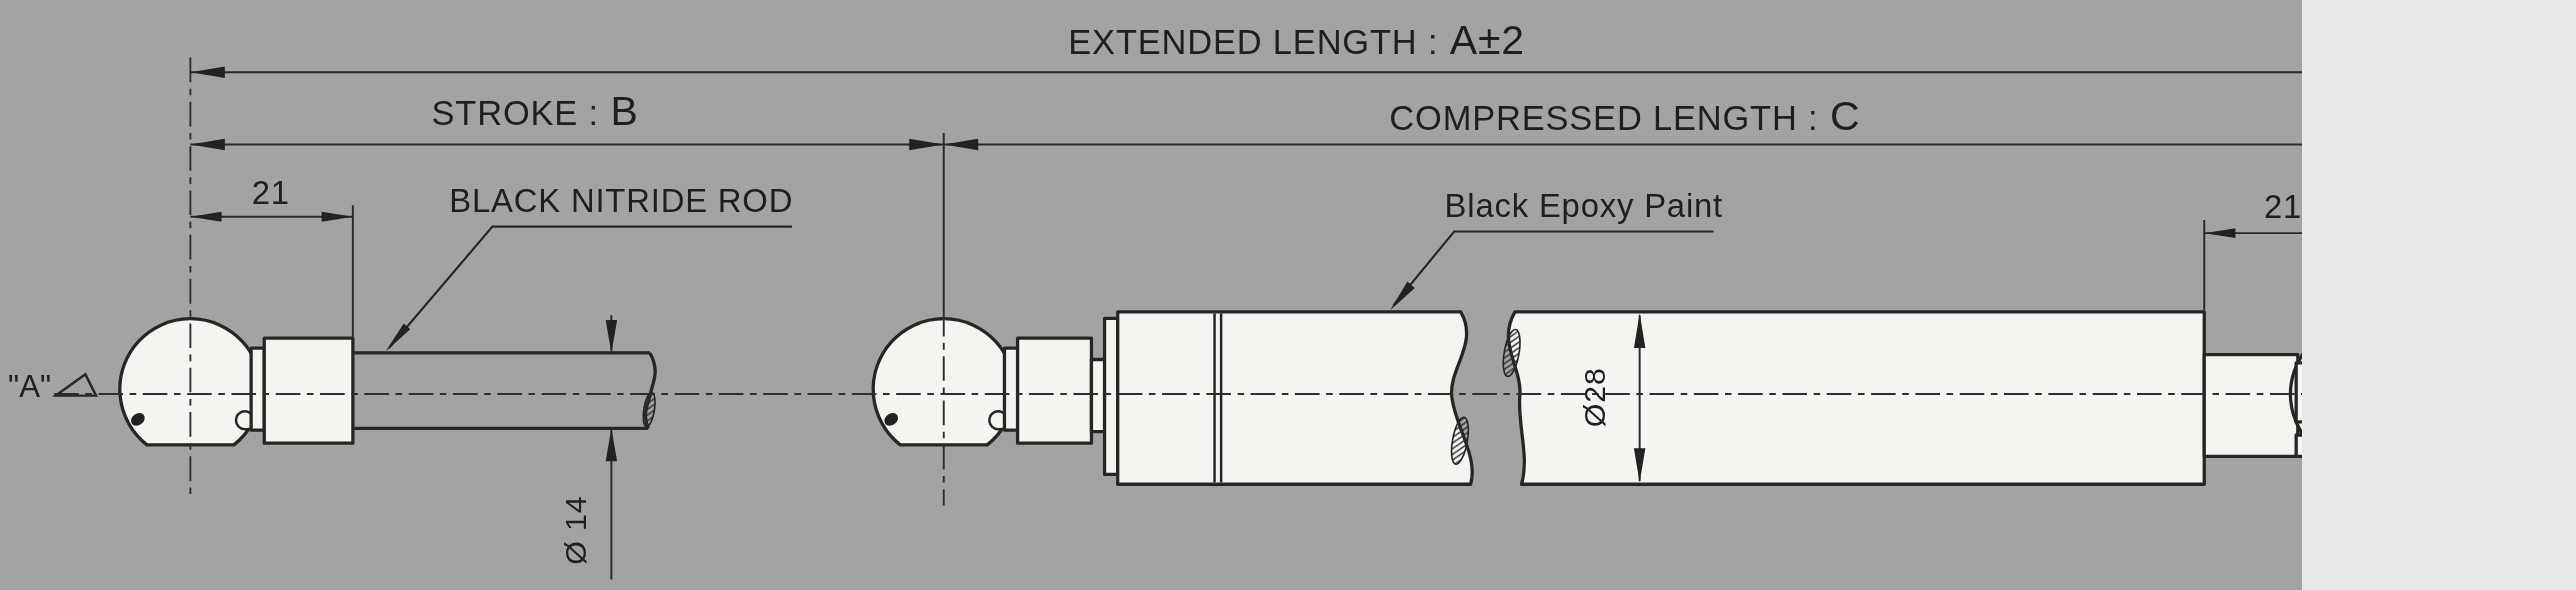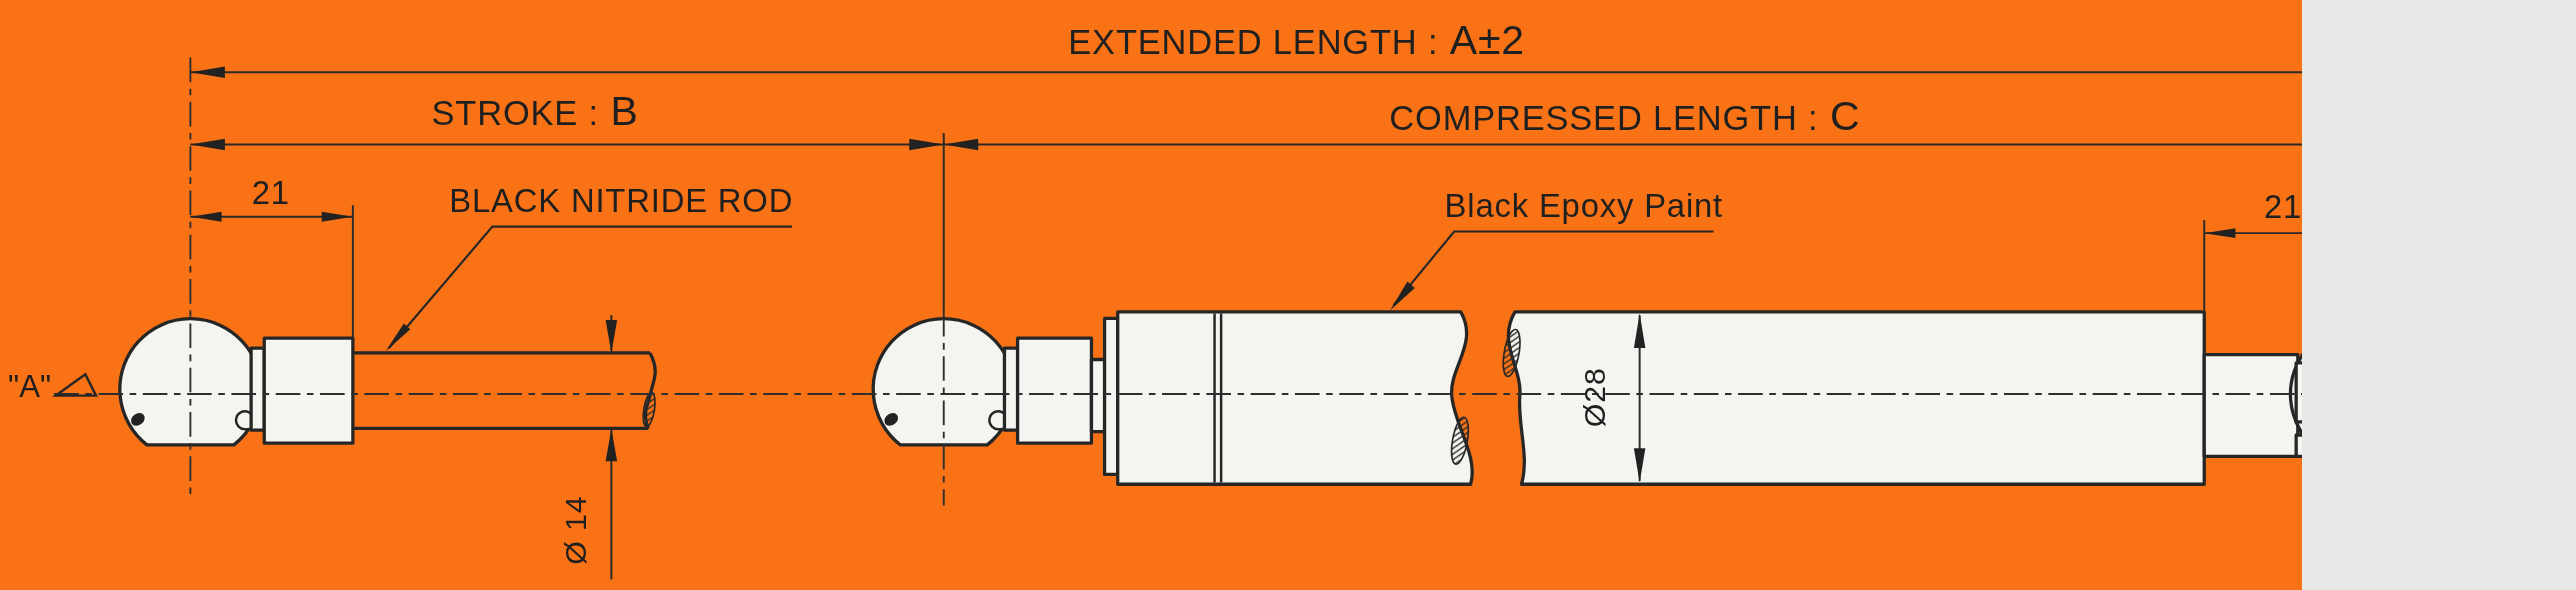--- a/index.html
+++ b/index.html
@@ -1,19 +1,19 @@
 <!DOCTYPE html>
 <html style="font-size:13px"><head>
 <meta charset="utf-8">
 <style>
   html,body{margin:0;padding:0;background:#e8e8e6;}
   .sheet{
     position:relative;
     width:2302px;height:591px;
-    background:#f97316;
+    background:#a3a3a3;
     overflow:hidden;
     font-family:"Liberation Sans","DejaVu Sans",sans-serif;
   }
   svg{display:block;}
   .outline{fill:#f4f4f1;stroke:#262626;stroke-width:4;stroke-linejoin:round;}
   .thin{fill:none;stroke:#262626;stroke-width:3;}
   .dimline{stroke:#2a2a2a;stroke-width:2.4;fill:none;}
   .extline{stroke:#2a2a2a;stroke-width:2.4;fill:none;}
   .arrow{fill:#222222;stroke:none;}
   .centerline{stroke:#2e2e2e;stroke-width:2.3;fill:none;stroke-dasharray:30 8 8 8;}

